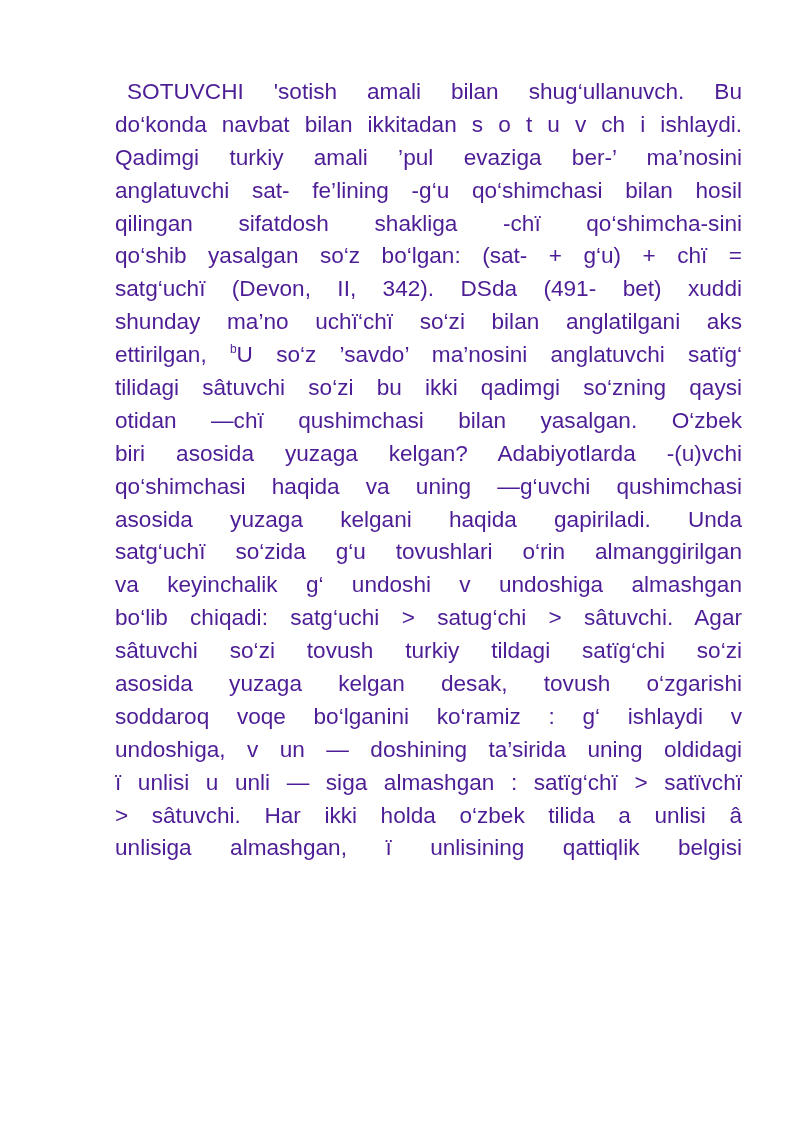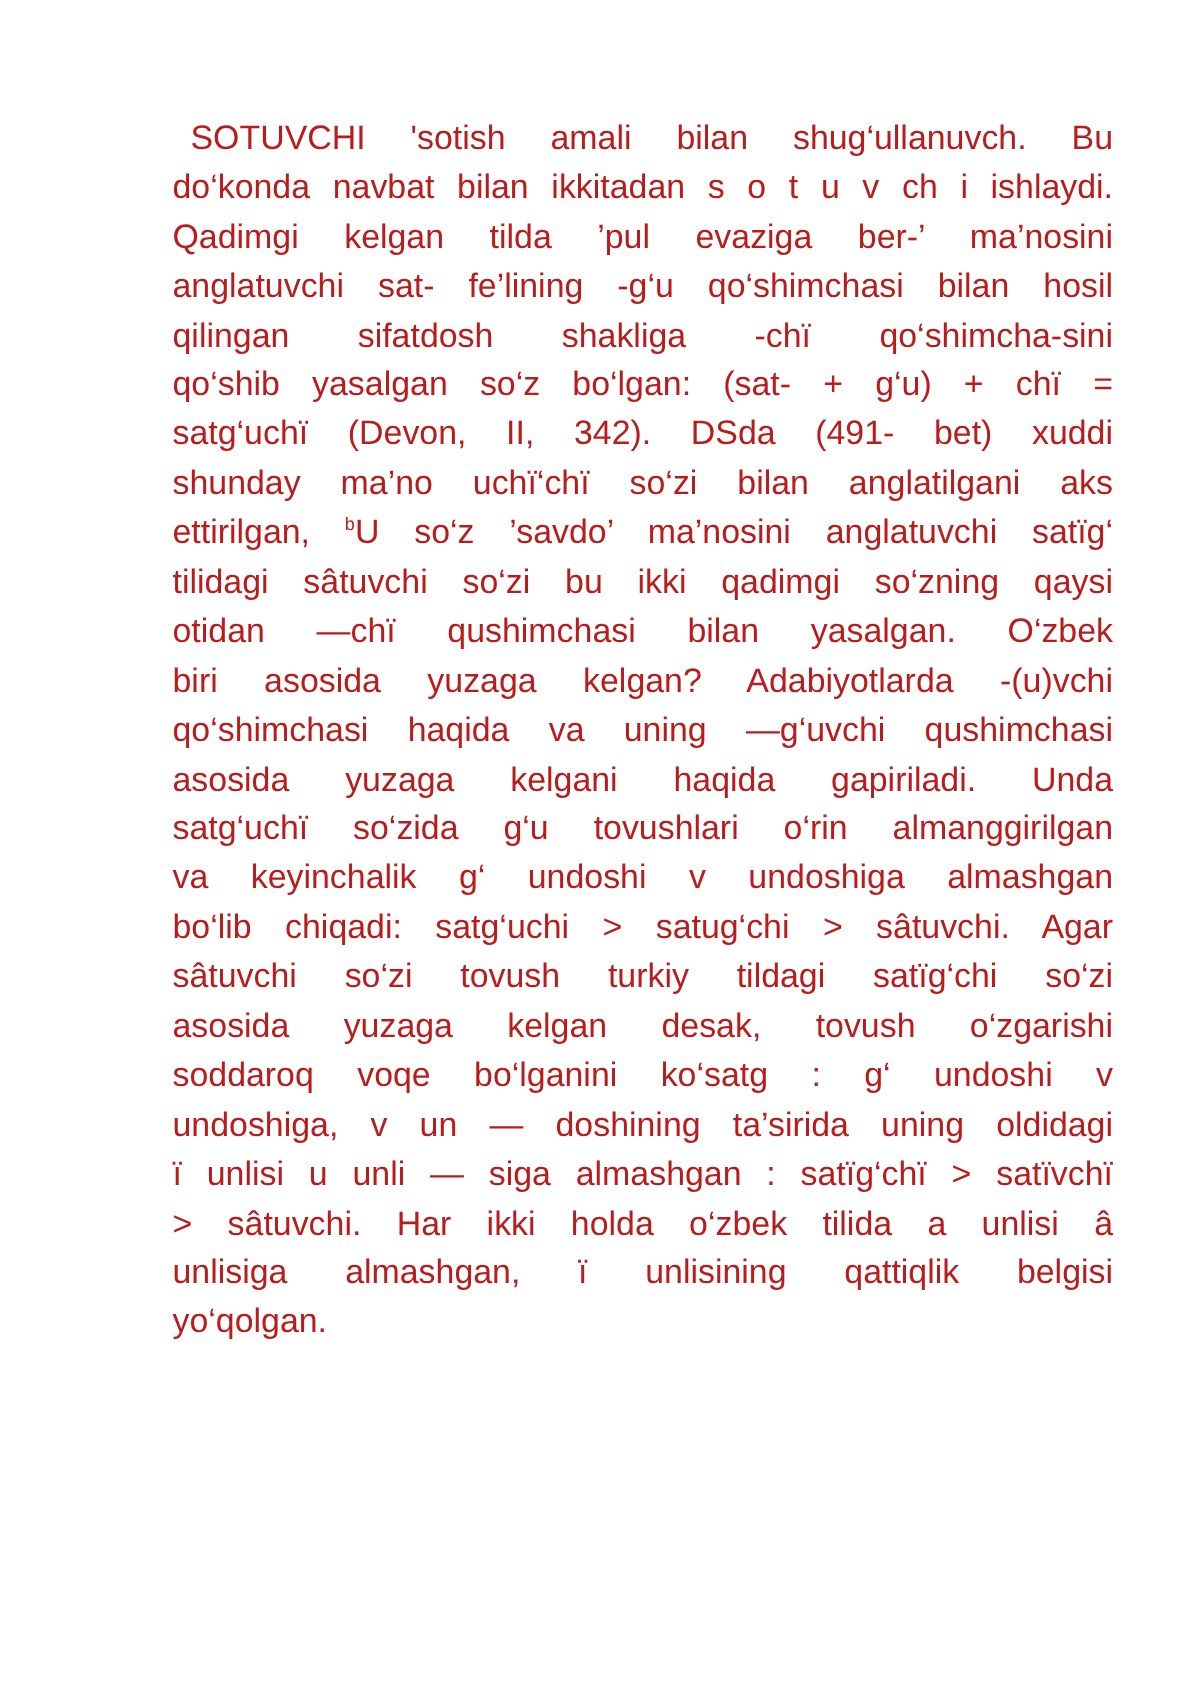--- a/index.html
+++ b/index.html
@@ -18,21 +18,21 @@
       left: 115px;
       top: 76px;
       width: 627px;
     }
     .line {
       display: block;
       height: 32.9px;
       line-height: 32.9px;
       font-family: "Liberation Sans", sans-serif;
       font-size: 22.6px;
-      color: #b91c1c;
+      color: #4c1d95;
       white-space: nowrap;
       text-align: justify;
       text-align-last: justify;
     }
     .line.last {
       text-align-last: left;
     }
     .line.first {
       padding-left: 12px;
     }
@@ -42,37 +42,36 @@
       line-height: 0;
     }
   </style>
 </head>
 <body>
 
 <div class="page">
   <div class="paragraph">
     <span class="line first">SOTUVCHI 'sotish amali bilan shug‘ullanuvch. Bu</span>
     <span class="line">do‘konda navbat bilan ikkitadan s o t u v ch i ishlaydi.</span>
-    <span class="line">Qadimgi kelgan tilda ’pul evaziga ber-’ ma’nosini</span>
+    <span class="line">Qadimgi turkiy amali ’pul evaziga ber-’ ma’nosini</span>
     <span class="line">anglatuvchi sat- fe’lining -g‘u qo‘shimchasi bilan hosil</span>
     <span class="line">qilingan sifatdosh shakliga -chï qo‘shimcha-sini</span>
     <span class="line">qo‘shib yasalgan so‘z bo‘lgan: (sat- + g‘u) + chï =</span>
     <span class="line">satg‘uchï (Devon, II, 342). DSda (491- bet) xuddi</span>
     <span class="line">shunday ma’no uchï‘chï so‘zi bilan anglatilgani aks</span>
     <span class="line"><span>ettirilgan, </span><sup class="fn">b</sup><span>U so‘z ’savdo’ ma’nosini anglatuvchi satïg‘</span></span>
     <span class="line">tilidagi sâtuvchi so‘zi bu ikki qadimgi so‘zning qaysi</span>
     <span class="line">otidan —chï qushimchasi bilan yasalgan. O‘zbek</span>
     <span class="line">biri asosida yuzaga kelgan? Adabiyotlarda -(u)vchi</span>
     <span class="line">qo‘shimchasi haqida va uning —g‘uvchi qushimchasi</span>
     <span class="line">asosida yuzaga kelgani haqida gapiriladi. Unda</span>
     <span class="line">satg‘uchï so‘zida g‘u tovushlari o‘rin almanggirilgan</span>
     <span class="line">va keyinchalik g‘ undoshi v undoshiga almashgan</span>
     <span class="line">bo‘lib chiqadi: satg‘uchi &gt; satug‘chi &gt; sâtuvchi. Agar</span>
     <span class="line">sâtuvchi so‘zi tovush turkiy tildagi satïg‘chi so‘zi</span>
     <span class="line">asosida yuzaga kelgan desak, tovush o‘zgarishi</span>
-    <span class="line">soddaroq voqe bo‘lganini ko‘satg : g‘ undoshi v</span>
+    <span class="line">soddaroq voqe bo‘lganini ko‘ramiz : g‘ ishlaydi v</span>
     <span class="line">undoshiga, v un — doshining ta’sirida uning oldidagi</span>
     <span class="line">ï unlisi u unli — siga almashgan : satïg‘chï &gt; satïvchï</span>
     <span class="line">&gt; sâtuvchi. Har ikki holda o‘zbek tilida a unlisi â</span>
     <span class="line">unlisiga almashgan, ï unlisining qattiqlik belgisi</span>
-    <span class="line last">yo‘qolgan.</span>
   </div>
 </div>
 
 </body></html>

